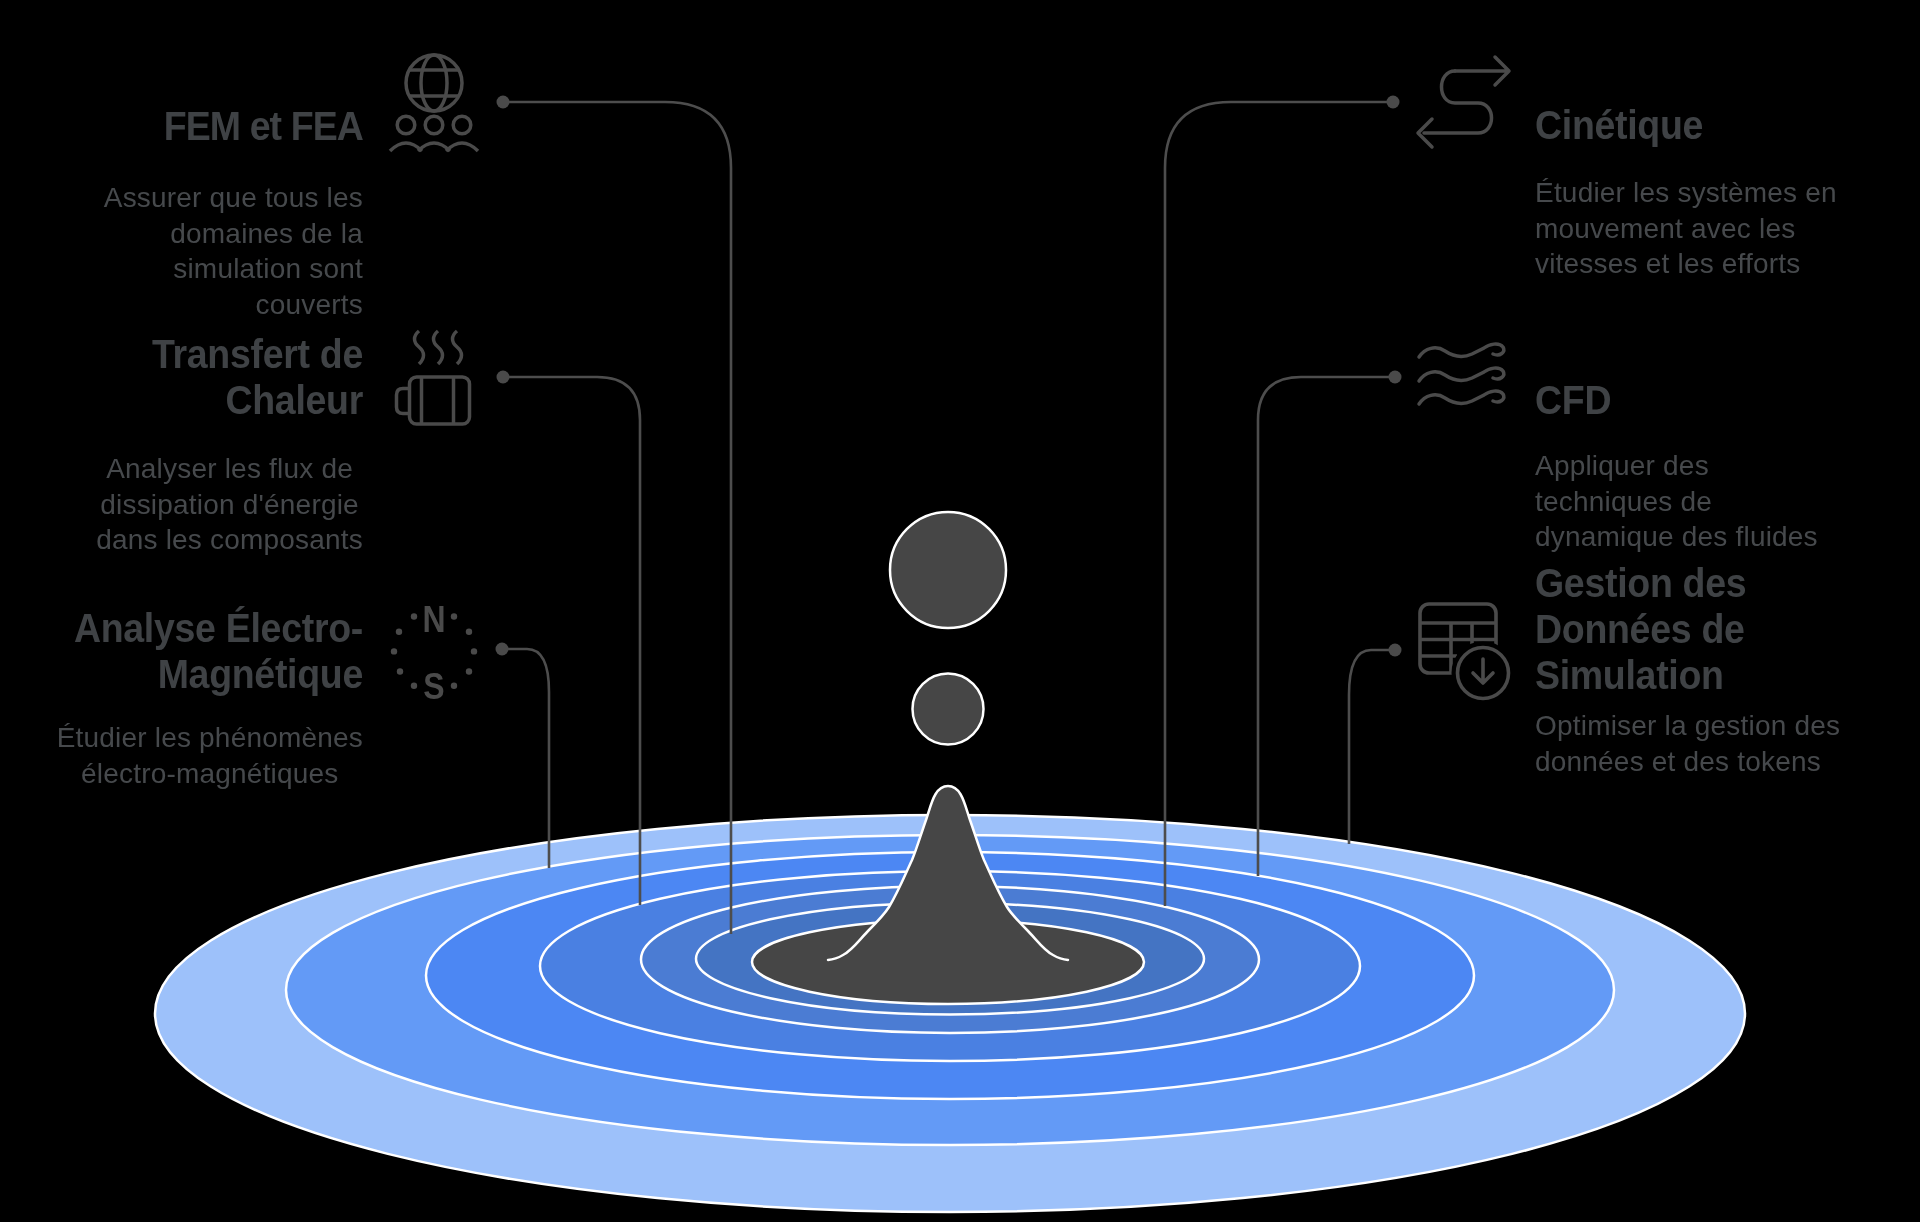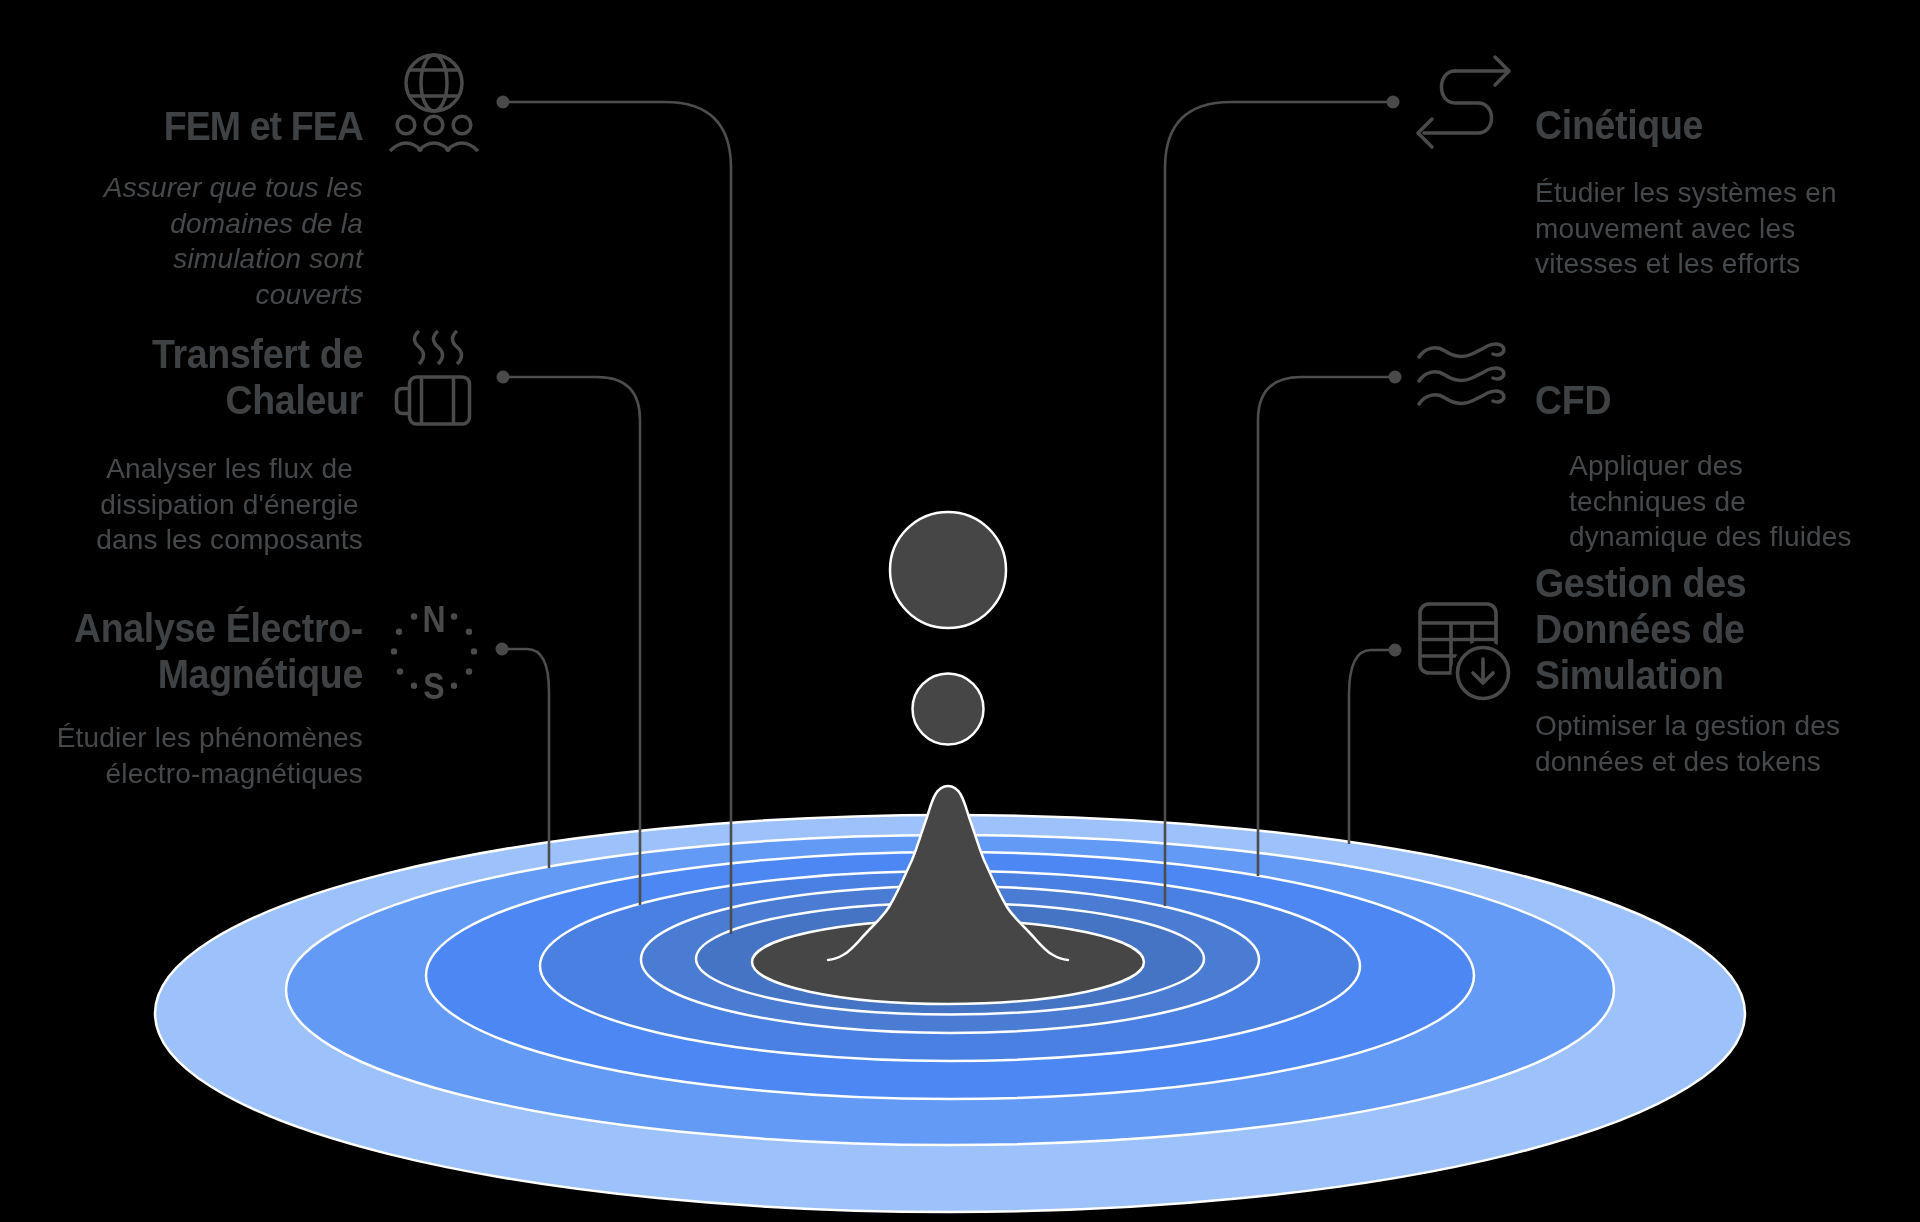--- a/index.html
+++ b/index.html
@@ -102,24 +102,24 @@
     <path d="M1451 623 V673 M1472 623 V647"></path>
   </g>
   <circle cx="1483" cy="673" r="25.5" fill="#000" stroke="#000" stroke-width="12"></circle>
   <g fill="none" stroke="#4a4a4a" stroke-width="3.6">
     <circle cx="1483" cy="673" r="25.5"></circle>
     <path d="M1483 659 V683 M1473 673 L1483 683 L1493 673" stroke-linecap="round" stroke-linejoin="round"></path>
   </g>
 </svg>
 
 <div class="h L" style="top:104px;letter-spacing:-0.9px;">FEM et FEA</div>
-<div class="p L" style="top:170px;font-style:italic;">Assurer que tous les<br>domaines de la<br>simulation sont<br>couverts</div>
+<div class="p L" style="top:180px;">Assurer que tous les<br>domaines de la<br>simulation sont<br>couverts</div>
 <div class="h L" style="top:332px;">Transfert de<br>Chaleur</div>
 <div class="p L" style="top:451px;text-align:center;">Analyser les flux de<br>dissipation d'énergie<br>dans les composants</div>
 <div class="h L" style="top:606px;">Analyse Électro-<br>Magnétique</div>
-<div class="p L" style="top:720px;">Étudier les phénomènes<br>électro-magnétiques</div>
+<div class="p L" style="top:720px;text-align:center;">Étudier les phénomènes<br>électro-magnétiques</div>
 
 <div class="h R" style="top:103px;">Cinétique</div>
 <div class="p R" style="top:175px;">Étudier les systèmes en<br>mouvement avec les<br>vitesses et les efforts</div>
 <div class="h R" style="top:378px;">CFD</div>
-<div class="p R" style="top:448px;margin-left:34px;">Appliquer des<br>techniques de<br>dynamique des fluides</div>
+<div class="p R" style="top:448px;">Appliquer des<br>techniques de<br>dynamique des fluides</div>
 <div class="h R" style="top:561px;">Gestion des<br>Données de<br>Simulation</div>
 <div class="p R" style="top:708px;">Optimiser la gestion des<br>données et des tokens</div>
 
 </body></html>

